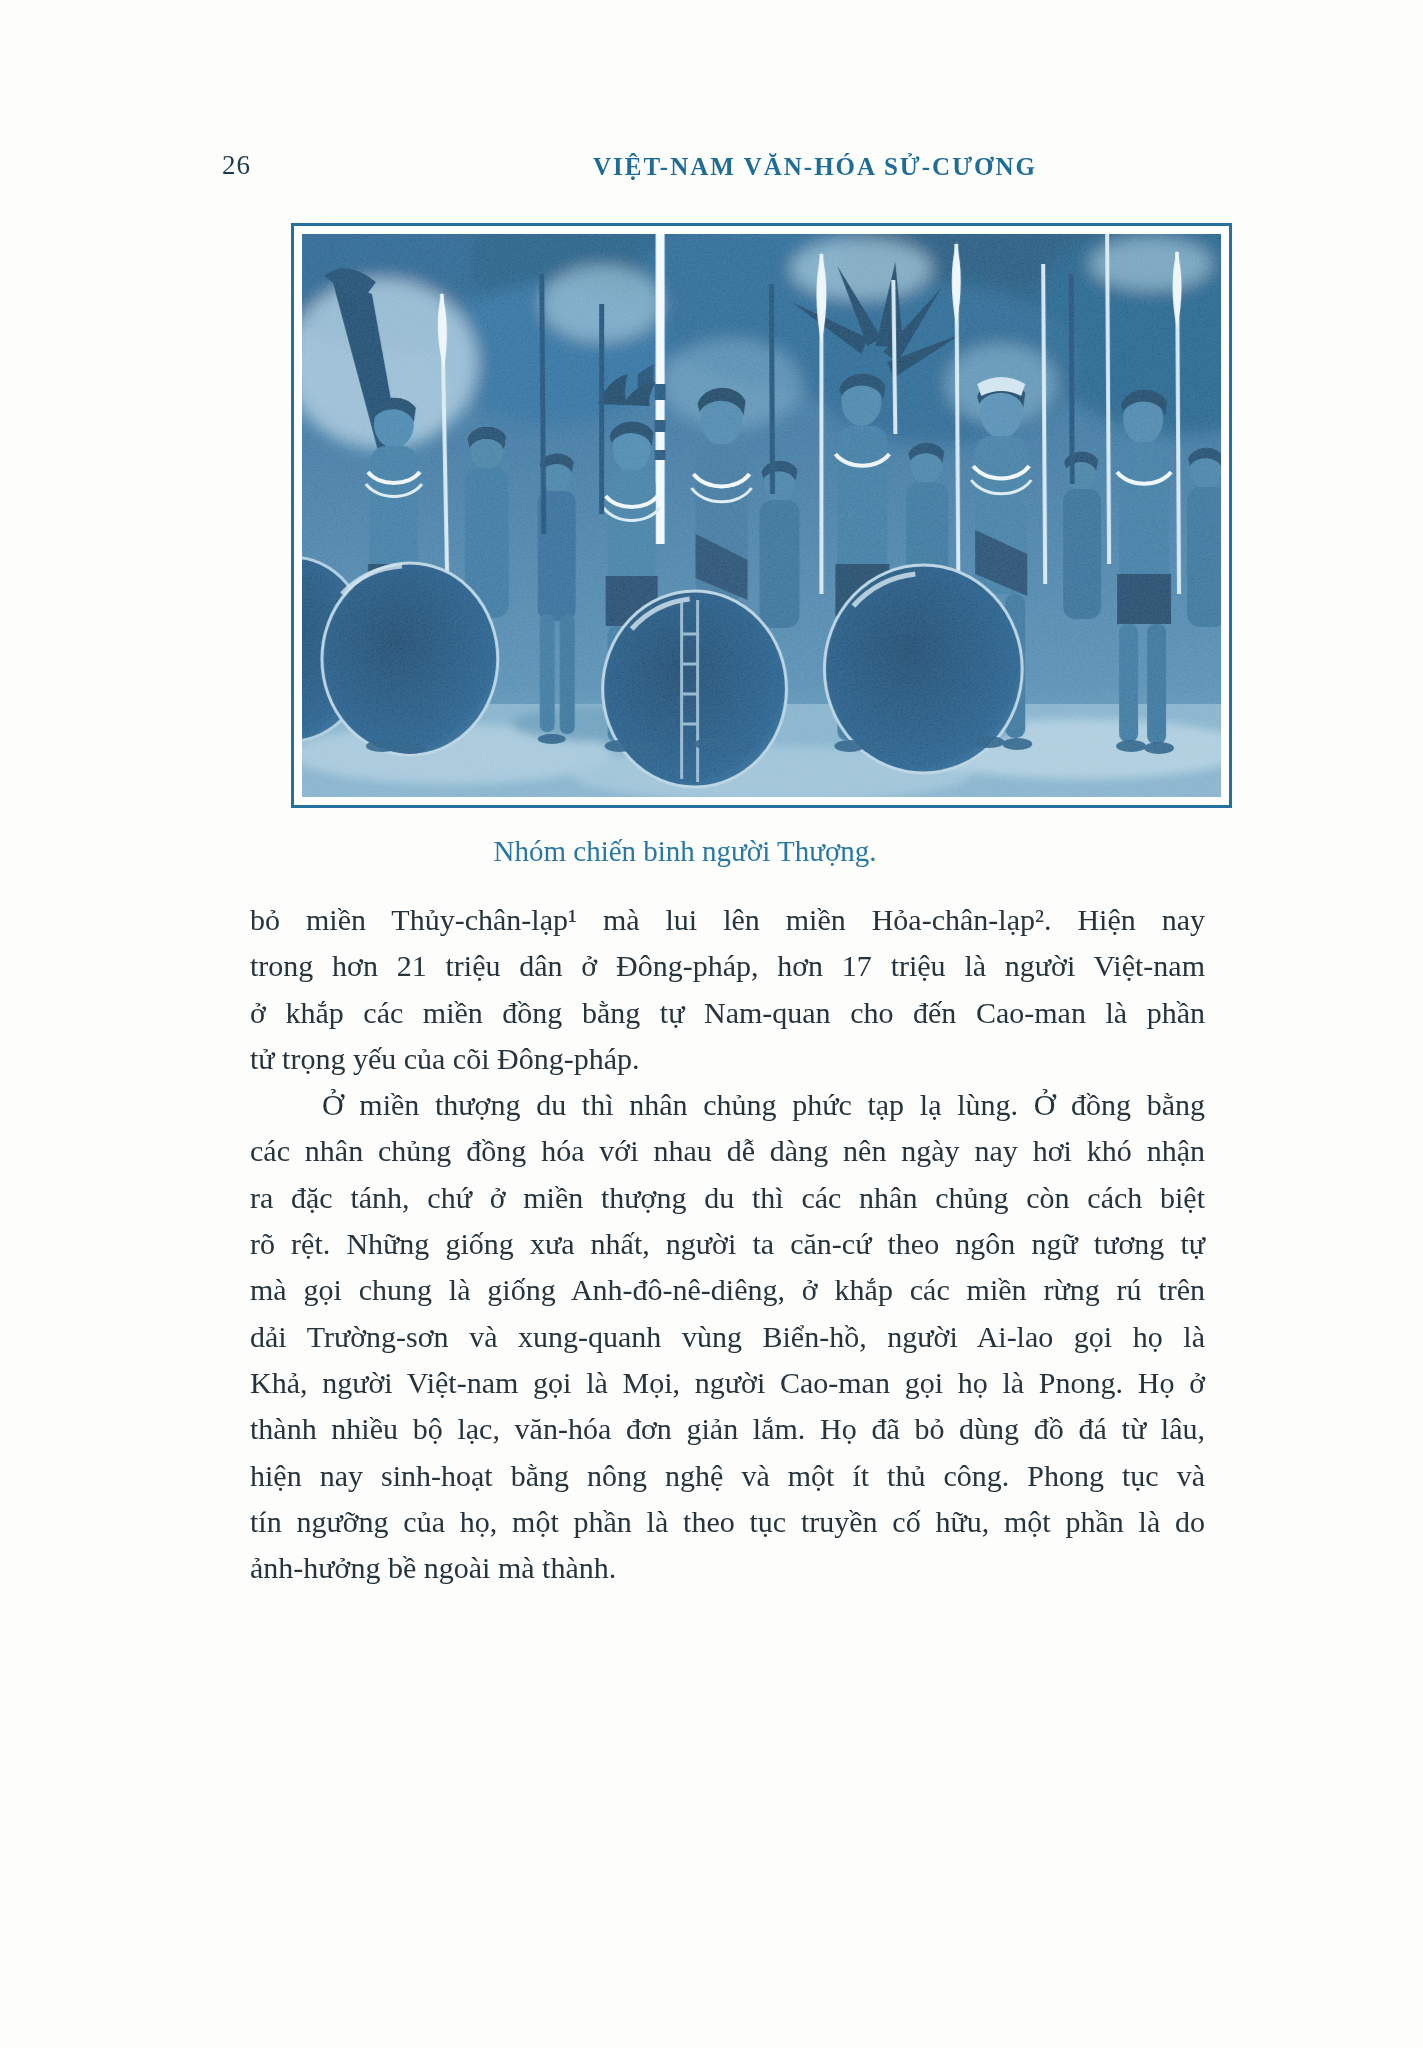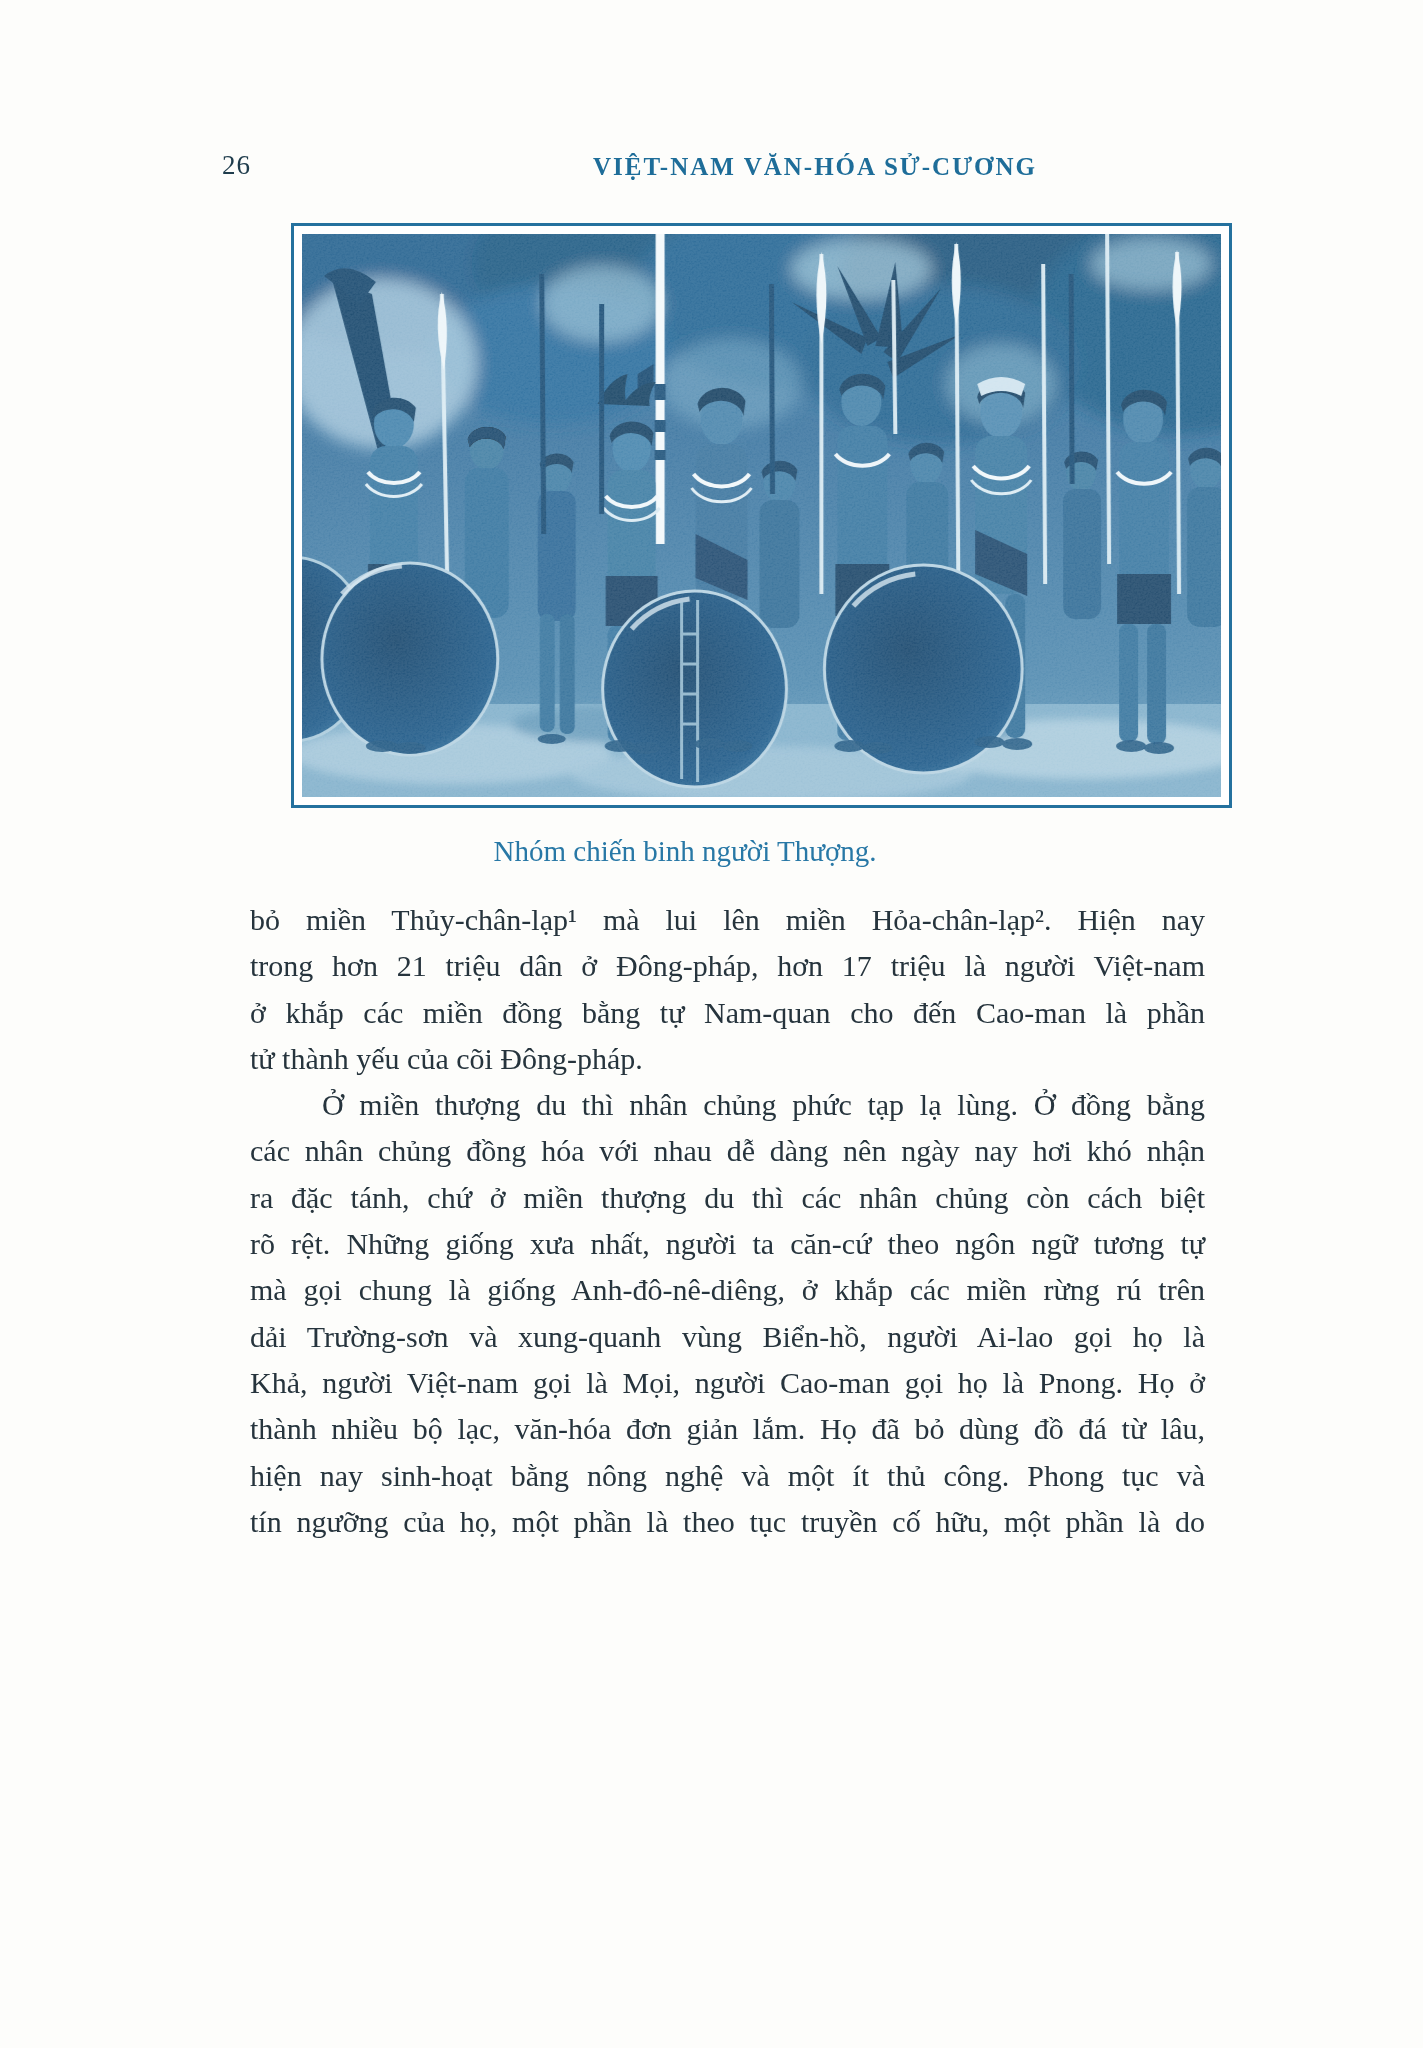--- a/index.html
+++ b/index.html
@@ -285,27 +285,28 @@
       </svg>
     </div>
   </div>
 
   <div class="caption">Nhóm chiến binh người Thượng.</div>
 
   <div class="body-text">
       <div class="body-line">bỏ miền Thủy-chân-lạp¹ mà lui lên miền Hỏa-chân-lạp². Hiện nay</div>
       <div class="body-line">trong hơn 21 triệu dân ở Đông-pháp, hơn 17 triệu là người Việt-nam</div>
       <div class="body-line">ở khắp các miền đồng bằng tự Nam-quan cho đến Cao-man là phần</div>
-      <div class="body-line last">tử thành yếu của cõi Đông-pháp.</div>
+      <div class="body-line last">tử trọng yếu của cõi Đông-pháp.</div>
       <div class="body-line indent">Ở miền thượng du thì nhân chủng phức tạp lạ lùng. Ở đồng bằng</div>
       <div class="body-line">các nhân chủng đồng hóa với nhau dễ dàng nên ngày nay hơi khó nhận</div>
       <div class="body-line">ra đặc tánh, chứ ở miền thượng du thì các nhân chủng còn cách biệt</div>
       <div class="body-line">rõ rệt. Những giống xưa nhất, người ta căn-cứ theo ngôn ngữ tương tự</div>
       <div class="body-line">mà gọi chung là giống Anh-đô-nê-diêng, ở khắp các miền rừng rú trên</div>
       <div class="body-line">dải Trường-sơn và xung-quanh vùng Biển-hồ, người Ai-lao gọi họ là</div>
       <div class="body-line">Khả, người Việt-nam gọi là Mọi, người Cao-man gọi họ là Pnong. Họ ở</div>
       <div class="body-line">thành nhiều bộ lạc, văn-hóa đơn giản lắm. Họ đã bỏ dùng đồ đá từ lâu,</div>
       <div class="body-line">hiện nay sinh-hoạt bằng nông nghệ và một ít thủ công. Phong tục và</div>
       <div class="body-line">tín ngưỡng của họ, một phần là theo tục truyền cố hữu, một phần là do</div>
+      <div class="body-line last">ảnh-hưởng bề ngoài mà thành.</div>
     </div>
 
 
 </div>
 
 </body></html>

